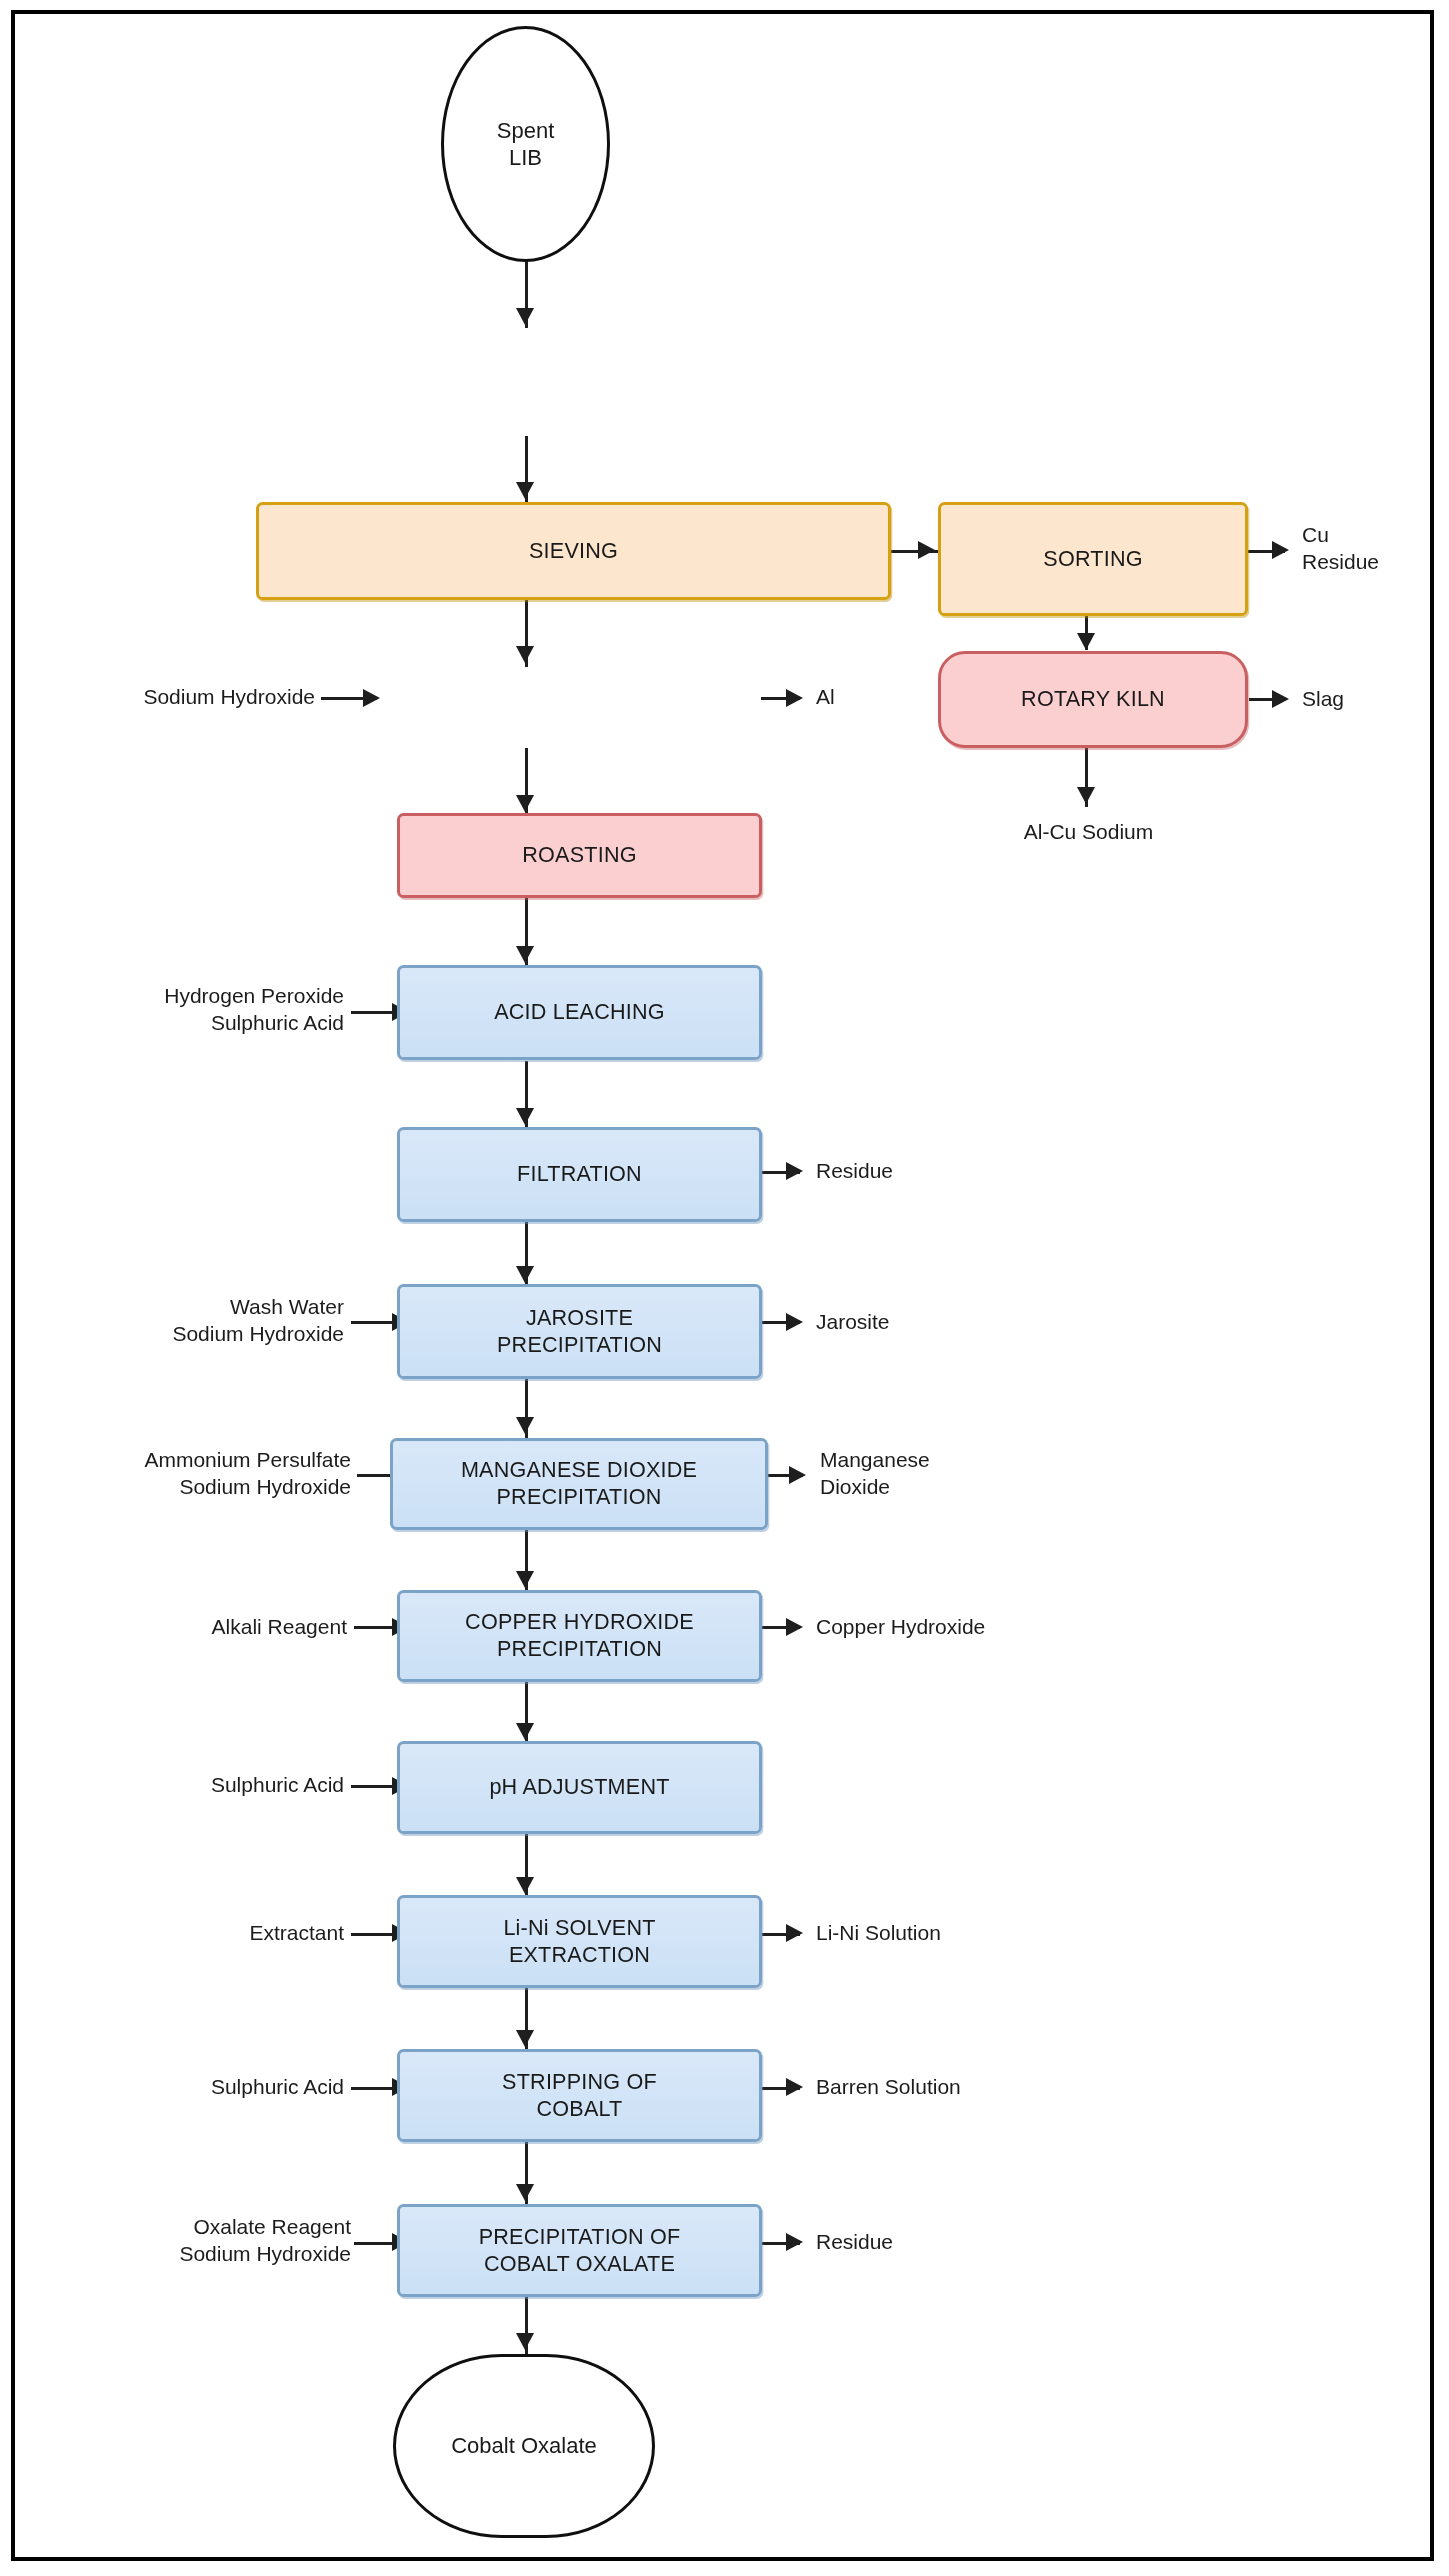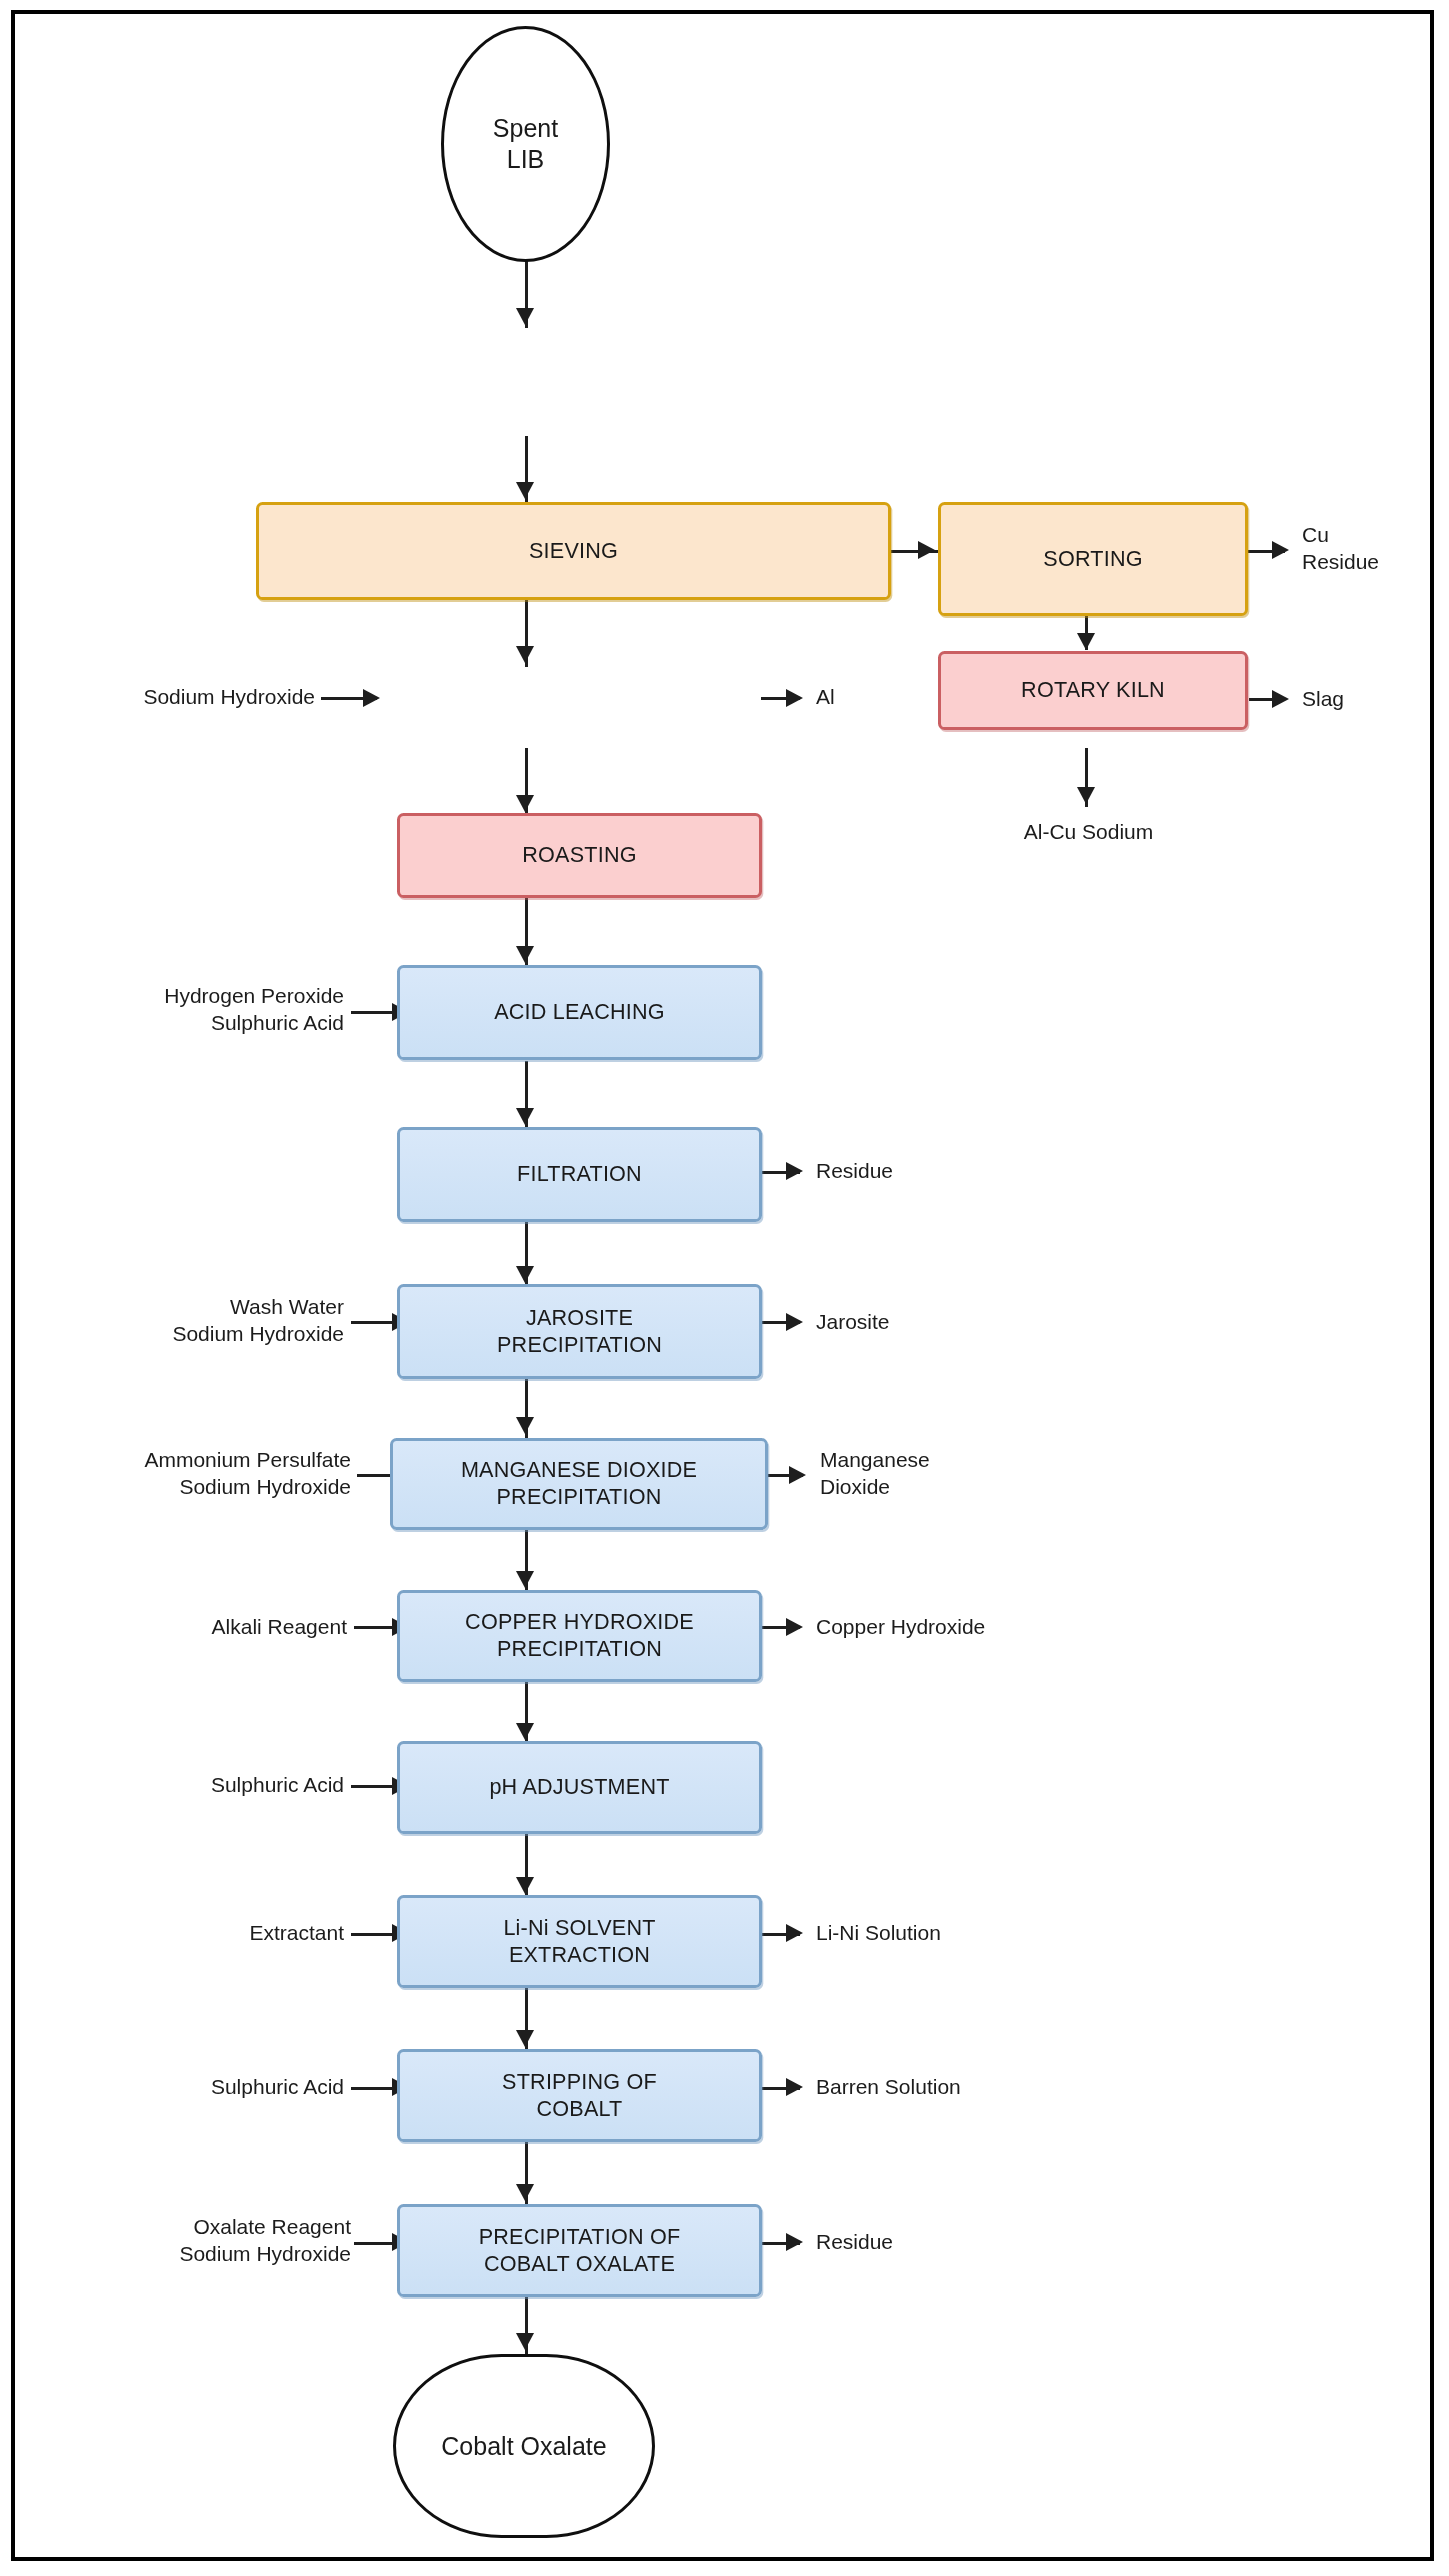--- a/index.html
+++ b/index.html
@@ -56,21 +56,21 @@
   }
   .node.red{
     background:#fbcfcf;
     border:3.3px solid #ca5f62;
     box-shadow:1.3px 2px 0 rgba(190,95,98,.40);
   }
 
   .node.terminator{
     background:#ffffff;
     border:3.9px solid #0f0f0f;
-    font-size:25px;
+    font-size:22px;
   }
   .node.circle{ border-radius:50%; }
   .node.stadium{ border-radius:131px / 111px; }
 
   
   .label{
     position:absolute;
     font-size:21px;
     color:#1c1c1c;
     line-height:1.30;
@@ -234,21 +234,21 @@
 
 
     <div class="node process orange" style="left:256px;top:502px;width:635px;height:98px;">
       <span>SIEVING</span>
     </div>
 
     <div class="node process orange" style="left:938px;top:502px;width:310px;height:114px;">
       <span>SORTING</span>
     </div>
 
-    <div class="node process red" style="left:938px;top:651px;width:310px;height:79px;">
+    <div class="node process red" style="left:938px;top:651px;width:310px;height:97px;border-radius:27px;">
       <span>ROTARY KILN</span>
     </div>
 
 
     <div class="node process red" style="left:397px;top:813px;width:365px;height:85px;">
       <span>ROASTING</span>
     </div>
 
     <div class="node process blue" style="left:397px;top:965px;width:365px;height:95px;">
       <span>ACID LEACHING</span>

